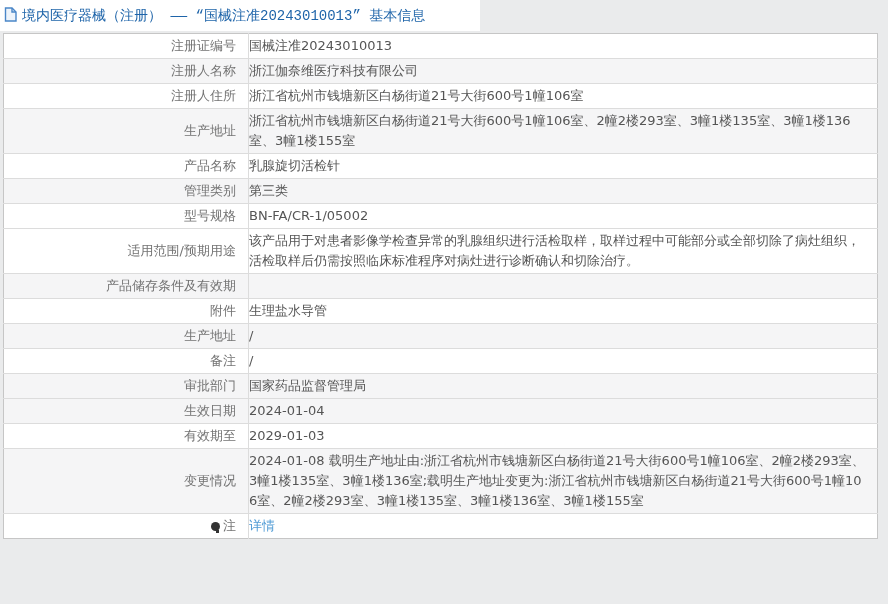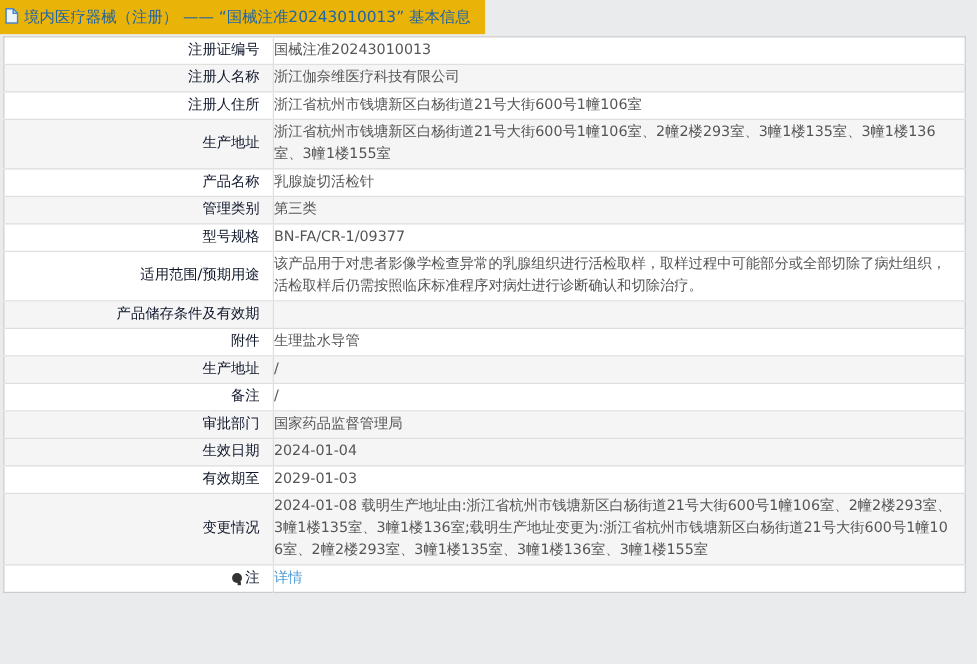--- a/index.html
+++ b/index.html
@@ -7,30 +7,31 @@
     width: 888px; height: 604px;
     background: #eaebec;
     font-family: "DejaVu Sans", "Liberation Sans", sans-serif;
     font-size: 13px;
     color: #555;
     overflow: hidden;
   }
   .title-bar {
     position: absolute;
     top: 0; left: 0;
-    width: 441px; height: 31px;
-    background: #eab308;
+    width: 480px; height: 31px;
+    background: #ffffff;
     display: flex;
     align-items: center;
     gap: 5px;
     padding-left: 4px;
     box-sizing: border-box;
     color: #1e64a9;
     font-size: 14px;
     white-space: nowrap;
+    font-family: Liberation Mono, monospace;
   }
   .doc-icon { flex: 0 0 auto; display: inline-block; margin-top: 1px; }
   .info-table {
     position: absolute;
     top: 33px; left: 3px;
     width: 875px;
     background: #ffffff;
     border: 1px solid #c6c6c6;
     border-collapse: collapse;
     table-layout: fixed;
@@ -42,21 +43,21 @@
     padding: 2px 10px;
     line-height: 20px;
     vertical-align: middle;
     word-break: break-all;
   }
   .info-table td.label {
     width: 222px;
     text-align: right;
     border-right: 1px solid #dcdcdc;
     padding-right: 12px;
-    color: #0f172a;
+    color: #737373;
   }
   .info-table td.value { padding-left: 0; color: #555; }
   .info-table a {
     color: #4f9bd5;
     text-decoration: none;
     text-align: center;
   }
   .note-icon {
     display: inline-block;
     width: 9px; height: 9px;
@@ -108,21 +109,21 @@
       <tr>
         <td class="label">产品名称</td>
         <td class="value">乳腺旋切活检针</td>
       </tr>
       <tr class="even">
         <td class="label">管理类别</td>
         <td class="value">第三类</td>
       </tr>
       <tr>
         <td class="label">型号规格</td>
-        <td class="value">BN-FA/CR-1/09377</td>
+        <td class="value">BN-FA/CR-1/05002</td>
       </tr>
       <tr>
         <td class="label">适用范围/预期用途</td>
         <td class="value">该产品用于对患者影像学检查异常的乳腺组织进行活检取样，取样过程中可能部分或全部切除了病灶组织，活检取样后仍需按照临床标准程序对病灶进行诊断确认和切除治疗。</td>
       </tr>
       <tr class="even">
         <td class="label">产品储存条件及有效期</td>
         <td class="value"></td>
       </tr>
       <tr>

